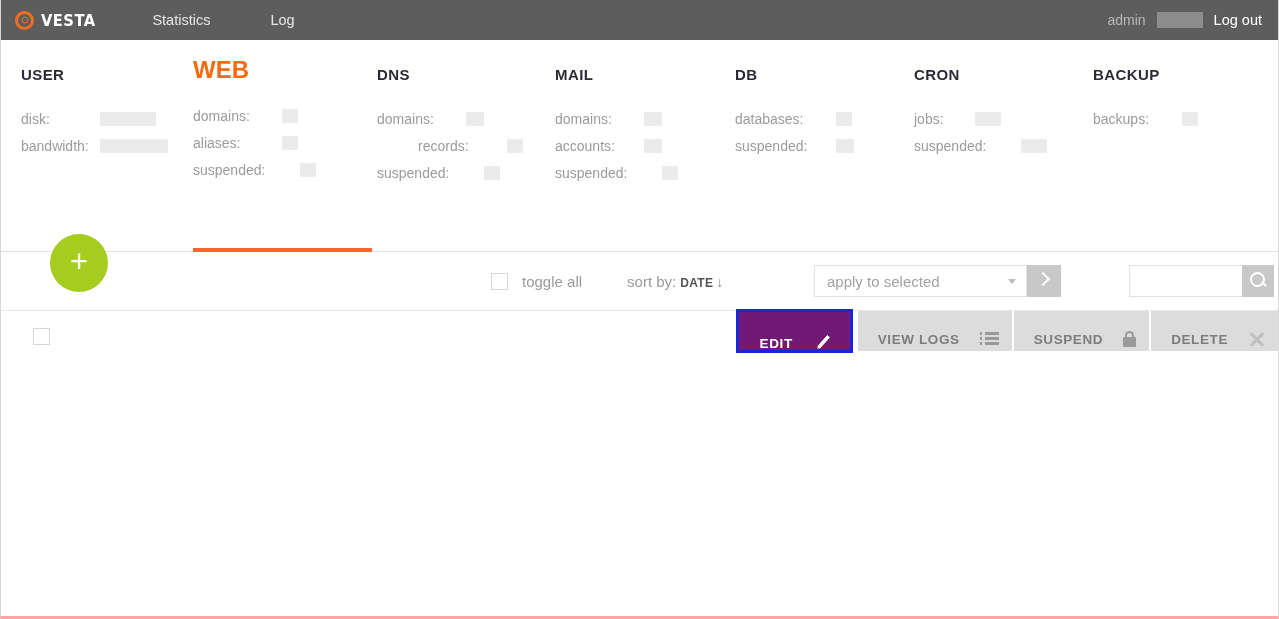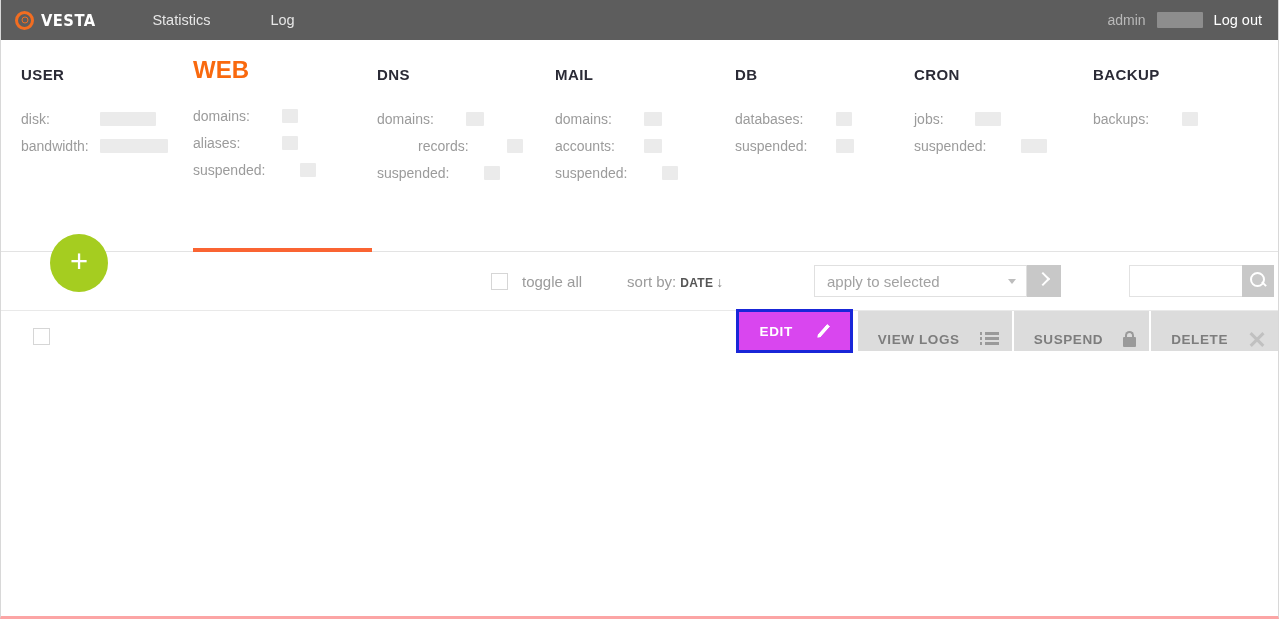--- a/index.html
+++ b/index.html
@@ -345,27 +345,28 @@
     font-weight: bold;
     letter-spacing: 0.6px;
     cursor: pointer;
     padding: 16px 12px 0 20px;
     gap: 20px;
     font-family: "Liberation Sans", sans-serif;
     position: relative;
   }
   .act + .act { margin-left: 2px; }
   .act.edit {
-    background: #d946ef;
+    background: #701a75;
     color: #ffffff;
     outline: 3px solid #1926d8;
     outline-offset: -1px;
     margin-right: 5px;
     padding: 0 14px 0 22px;
     gap: 26px;
+    align-items: flex-end;
   }
   .act .ic { display: inline-block; position: relative; }
 
   
   .ic-pencil { width: 18px; height: 18px; }
   .ic-pencil::before {
     content: "";
     position: absolute;
     left: 2px; top: 1px;
     width: 4px; height: 17px;

